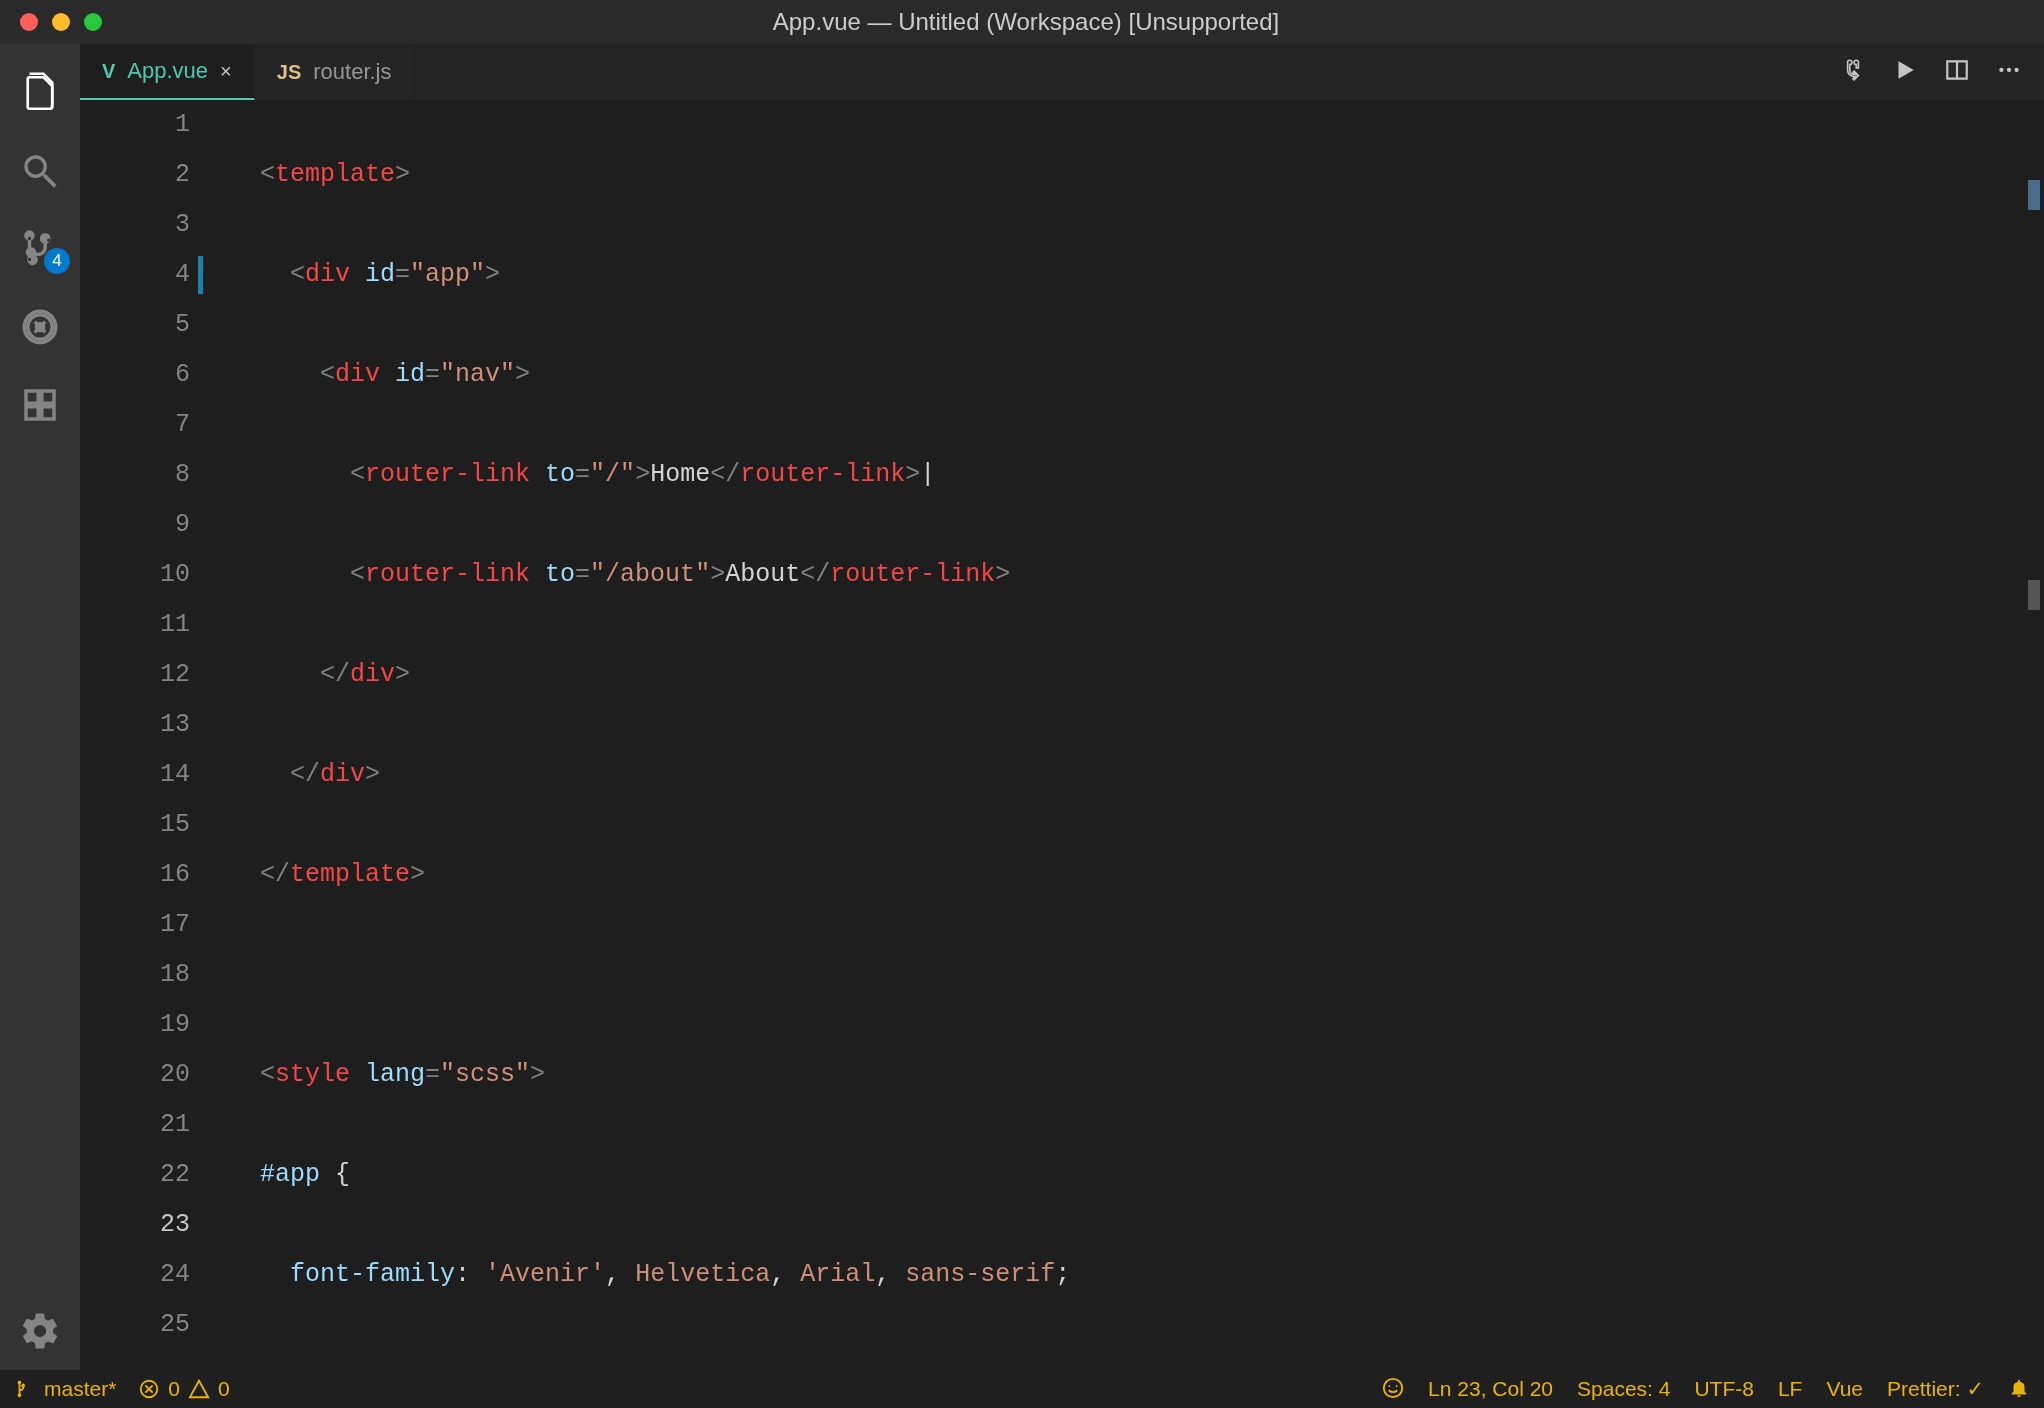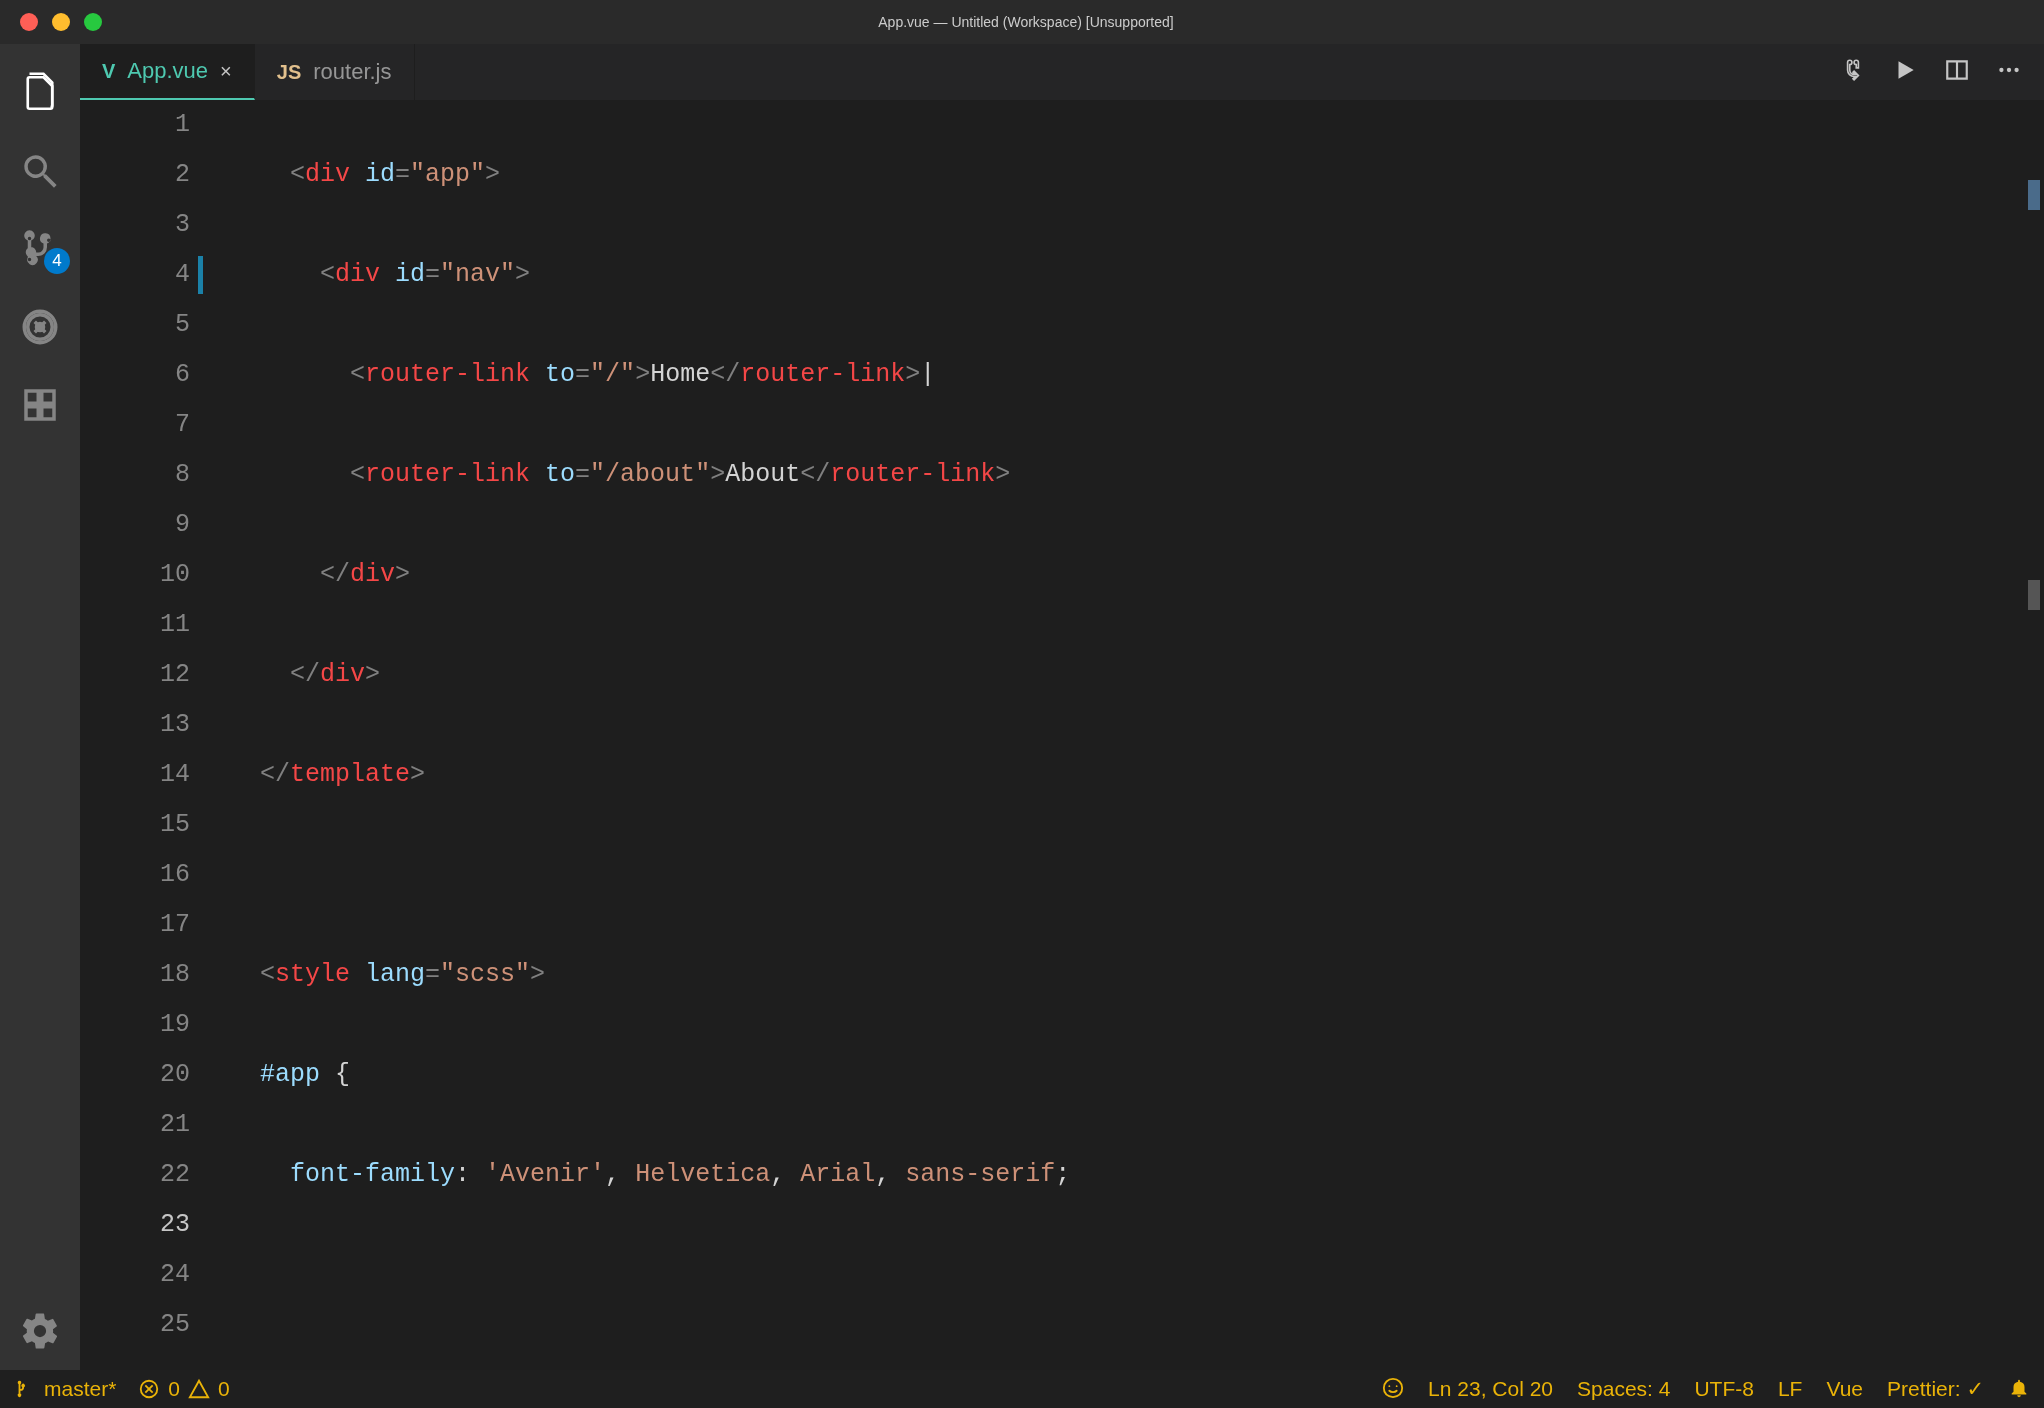--- a/index.html
+++ b/index.html
@@ -34,21 +34,21 @@
     border-radius: 50%;
   }
   .light.red { background: #ff5f56; }
   .light.yellow { background: #ffbd2e; }
   .light.green { background: #27c93f; }
   .title-text {
     position: absolute;
     left: 0; right: 0;
     text-align: center;
     color: #cccccc;
-    font-size: 14px;
+    font-size: 24px;
     pointer-events: none;
     padding-left: 8px;
   }
 
   
   .main-row {
     display: flex;
     height: calc(100% - 44px - 38px);
   }
 
@@ -321,20 +321,21 @@
         <div class="ln">19</div>
         <div class="ln">20</div>
         <div class="ln">21</div>
         <div class="ln">22</div>
         <div class="ln active">23</div>
         <div class="ln">24</div>
         <div class="ln">25</div>
       </div>
 
       <div class="code-lines">
+<div class="cl"><span class="p">&lt;</span><span class="tg">template</span><span class="p">&gt;</span></div>
 <div class="cl"><span>  </span><span class="p">&lt;</span><span class="tg">div</span><span> </span><span class="at">id</span><span class="p">=</span><span class="st">"app"</span><span class="p">&gt;</span></div>
 <div class="cl"><span>    </span><span class="p">&lt;</span><span class="tg">div</span><span> </span><span class="at">id</span><span class="p">=</span><span class="st">"nav"</span><span class="p">&gt;</span></div>
 <div class="cl"><span>      </span><span class="p">&lt;</span><span class="tg">router-link</span><span> </span><span class="at">to</span><span class="p">=</span><span class="st">"/"</span><span class="p">&gt;</span><span class="tx">Home</span><span class="p">&lt;/</span><span class="tg">router-link</span><span class="p">&gt;</span><span class="tx">|</span></div>
 <div class="cl"><span>      </span><span class="p">&lt;</span><span class="tg">router-link</span><span> </span><span class="at">to</span><span class="p">=</span><span class="st">"/about"</span><span class="p">&gt;</span><span class="tx">About</span><span class="p">&lt;/</span><span class="tg">router-link</span><span class="p">&gt;</span></div>
 <div class="cl"><span>    </span><span class="p">&lt;/</span><span class="tg">div</span><span class="p">&gt;</span></div>
 <div class="cl"><span>  </span><span class="p">&lt;/</span><span class="tg">div</span><span class="p">&gt;</span></div>
 <div class="cl"><span class="p">&lt;/</span><span class="tg">template</span><span class="p">&gt;</span></div>
 <div class="cl"></div>
 <div class="cl"><span class="p">&lt;</span><span class="tg">style</span><span> </span><span class="at">lang</span><span class="p">=</span><span class="st">"scss"</span><span class="p">&gt;</span></div>
 <div class="cl"><span class="sel">#app</span><span> </span><span class="tx">{</span></div>

